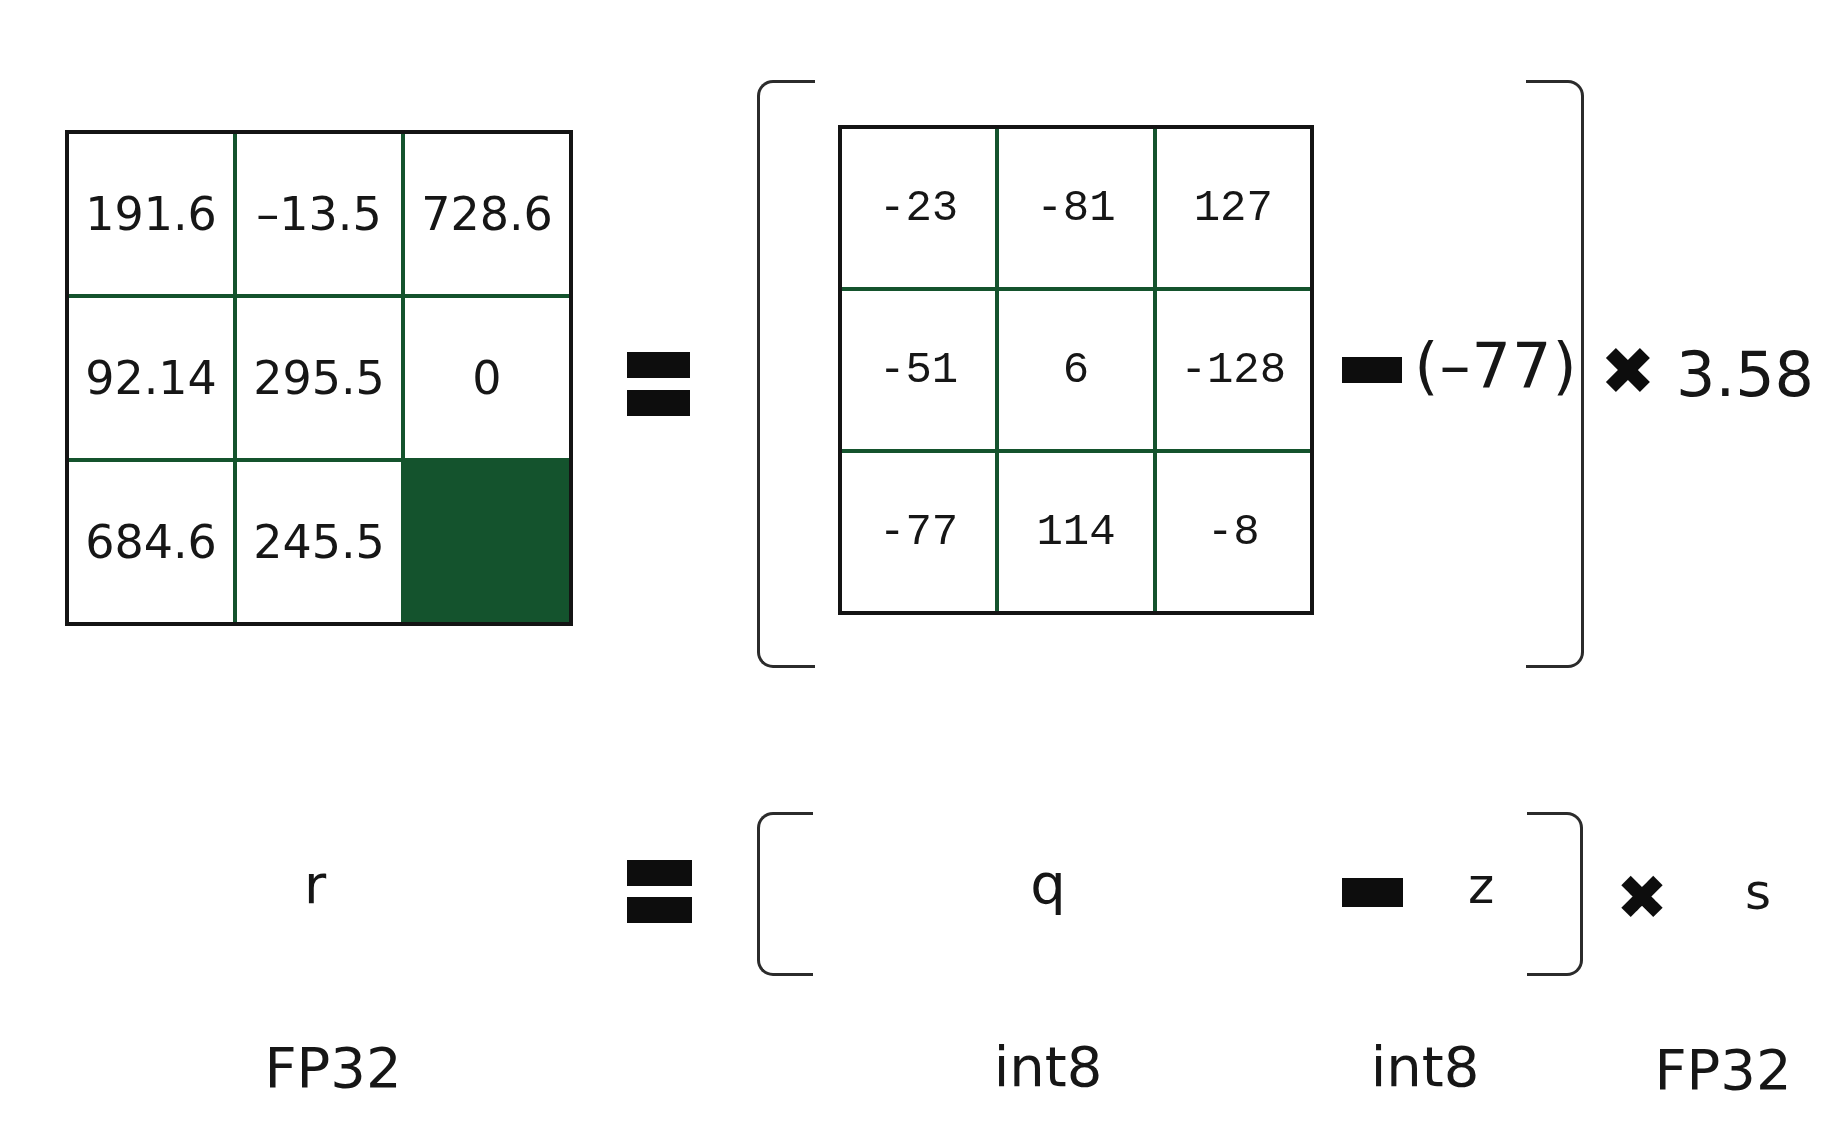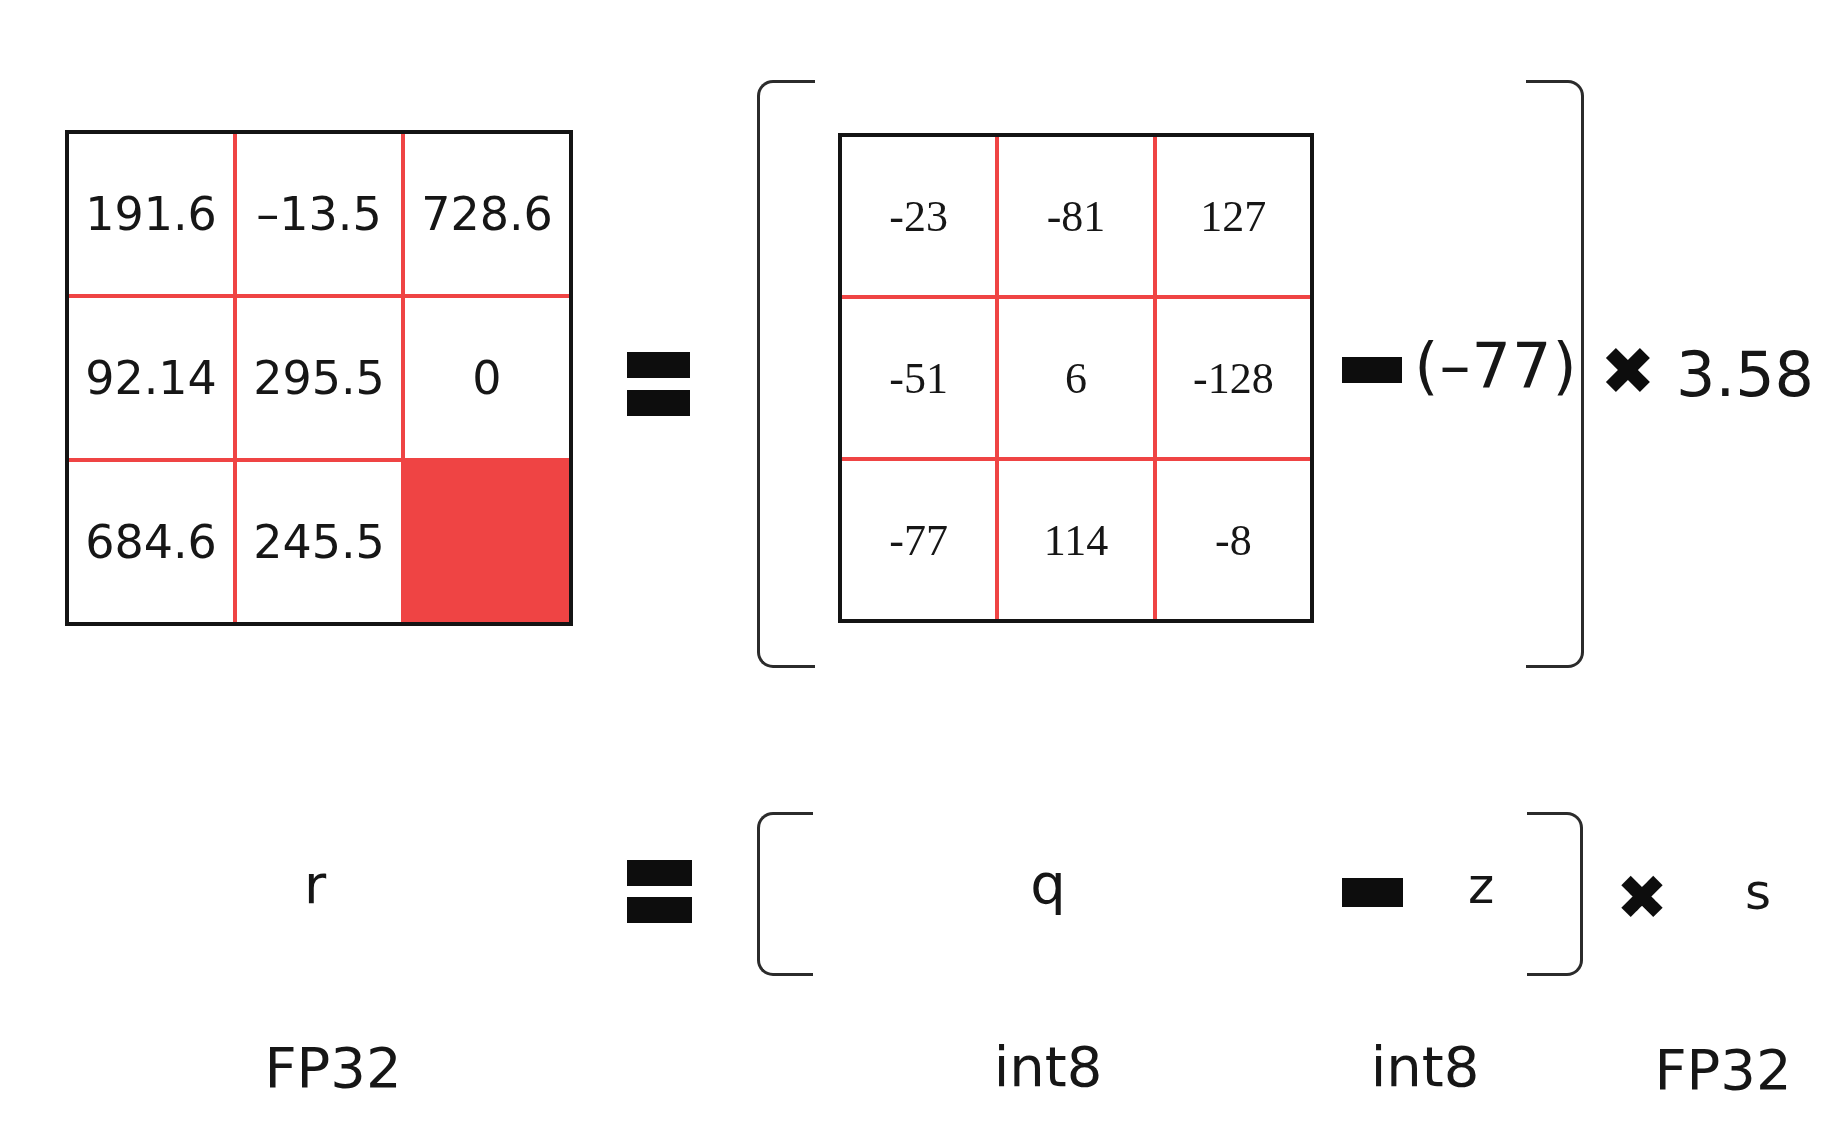--- a/index.html
+++ b/index.html
@@ -10,31 +10,31 @@
     overflow:hidden;
     font-family:"DejaVu Sans", sans-serif;
     color:#161616;
   }
   
   .matrix{
     position:absolute;
     display:grid;
     grid-template-columns:repeat(3,1fr);
     grid-template-rows:repeat(3,1fr);
-    background:#ef4444;       
+    background:#14532d;       
     gap:4px;
     border:4px solid #141414;
   }
   .matrix .cell{
     background:#ffffff;
     display:flex;align-items:center;justify-content:center;
   }
   #fp32-matrix{left:65px;top:130px;width:500px;height:488px;font-size:46px;}
   #int8-matrix{left:838px;top:125px;width:468px;height:482px;
-               font-family:Liberation Serif, serif;font-size:44px;margin-top:8px;}
+               font-family:Liberation Mono, monospace;font-size:44px;}
   
   .eq{position:absolute;display:flex;flex-direction:column;}
   .eq .bar{background:#0d0d0d;}
   #eq-top{left:627px;top:352px;}
   #eq-top .bar{width:63px;height:26px;}
   #eq-top .bar + .bar{margin-top:12px;}
   #eq-bottom{left:627px;top:860px;}
   #eq-bottom .bar{width:65px;height:26px;}
   #eq-bottom .bar + .bar{margin-top:11px;}
   .minus-bar{position:absolute;background:#0d0d0d;}

